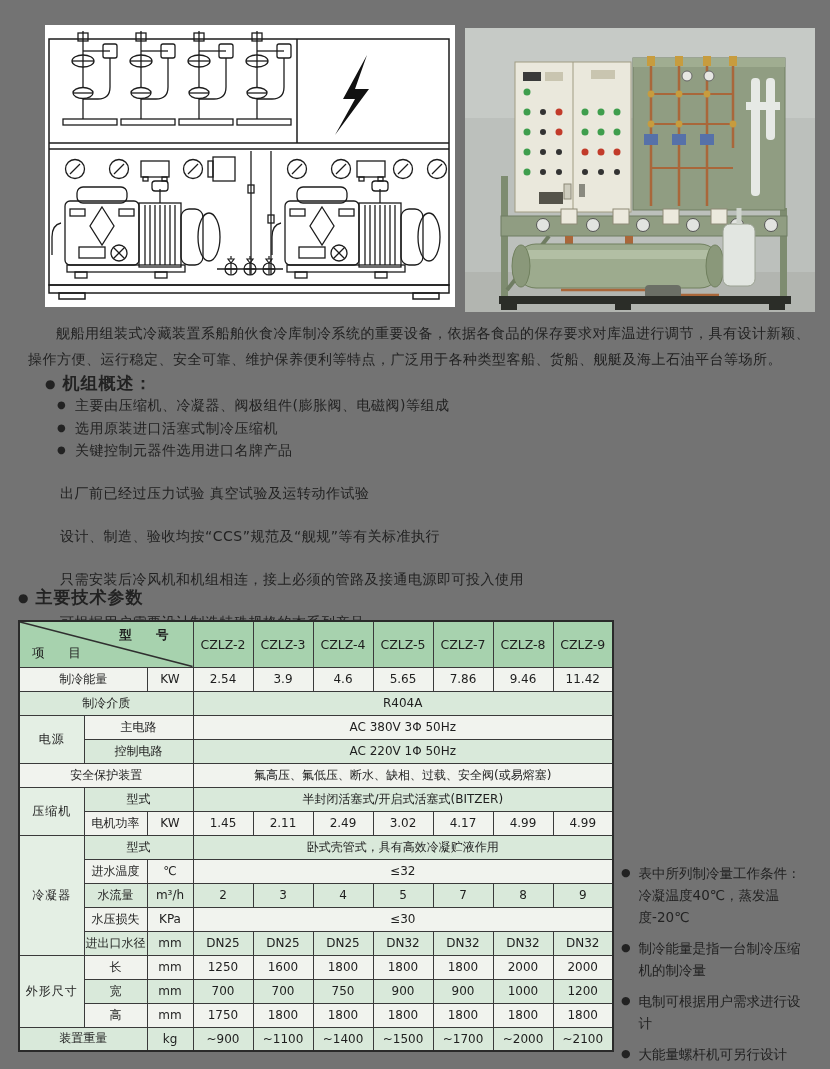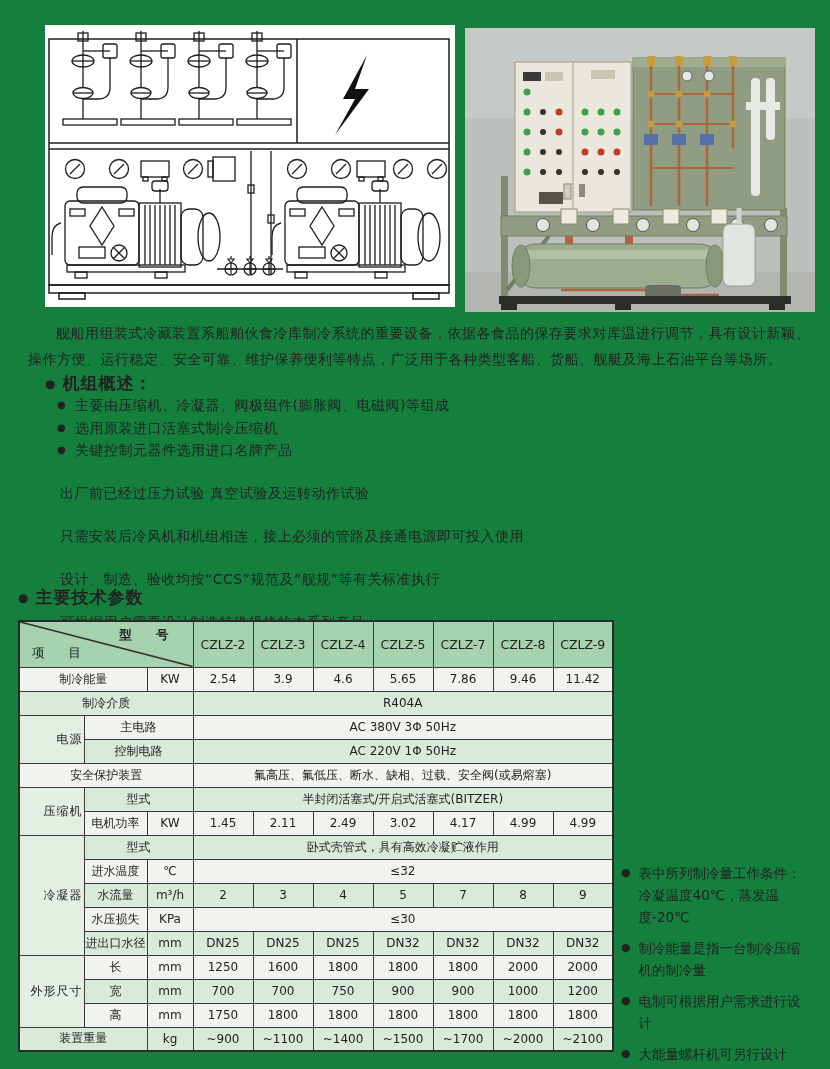--- a/index.html
+++ b/index.html
@@ -1,17 +1,17 @@
 <!DOCTYPE html>
 <html><head>
 <meta charset="utf-8">
 <style>
   * { margin:0; padding:0; box-sizing:border-box; }
   body { background:#e8e8e6; font-family:"DejaVu Sans", sans-serif; }
-  .page { position:relative; width:830px; height:1069px; background:#15803d; color:#222; overflow:hidden; }
+  .page { position:relative; width:830px; height:1069px; background:#737373; color:#222; overflow:hidden; }
 
   .diagram { position:absolute; left:45px; top:25px; width:410px; height:282px; background:#ffffff; }
   .photo   { position:absolute; left:465px; top:28px; width:350px; height:284px; }
 
   .intro { position:absolute; left:28px; top:320px; width:792px; font-size:14px; line-height:26px;
            text-indent:2em; letter-spacing:0.5px; }
 
   .sec-head { position:absolute; font-size:17px; font-weight:bold; letter-spacing:1px; display:flex; align-items:center; }
   .sec-head .dot { font-size:12px; margin-right:6px; }
   .overview-head { left:45px; top:372px; }
@@ -26,21 +26,21 @@
 
   table.spec { position:absolute; left:18px; top:620px; border-collapse:collapse; table-layout:fixed;
                font-size:12px; color:#1e1e1e; }
   table.spec td, table.spec th { border:1px solid #3a3a3a; text-align:center; padding:0 1px;
                overflow:hidden; white-space:nowrap; font-weight:normal; }
   table.spec { border:2px solid #2a2a2a; }
   table.spec thead th { background:#a7d2ae; height:46px; font-size:12.5px; }
   table.spec tbody tr { height:24px; }
   table.spec tbody tr:nth-child(odd)  td { background:#f1f3ee; }
   table.spec tbody tr:nth-child(even) td { background:#d9e9da; }
-  table.spec tbody td.group { background:#e4efe4 !important; letter-spacing:1px;text-align:right; }
+  table.spec tbody td.group { background:#e4efe4 !important; letter-spacing:1px; }
   th.corner { position:relative; padding:0; }
   th.corner svg { position:absolute; inset:0; width:100%; height:100%; }
   th.corner .c-top { position:absolute; top:5px; right:14px; letter-spacing:10px;font-weight:bold; }
   th.corner .c-bot { position:absolute; bottom:5px; left:12px; letter-spacing:10px; }
 
   .notes { position:absolute; left:621px; top:862px; width:190px; font-size:13.5px; }
   .notes .note { display:flex; margin-bottom:9px; line-height:22px; }
   .notes .note .b { font-size:11px; margin-right:8px; line-height:22px; }
 </style>
 </head>
@@ -274,22 +274,22 @@
     <span>机组概述：</span>
   </div>
   <div class="overview-body">
     <ul id="overview-bullets">
         <li><span class="b">●</span><span>主要由压缩机、冷凝器、阀极组件(膨胀阀、电磁阀)等组成</span></li>
         <li><span class="b">●</span><span>选用原装进口活塞式制冷压缩机</span></li>
         <li><span class="b">●</span><span>关键控制元器件选用进口名牌产品</span></li>
       </ul>
     <div id="overview-lines">
         <div class="cont-line indent">出厂前已经过压力试验 真空试验及运转动作试验</div>
+        <div class="cont-line indent">设计、制造、验收均按“CCS”规范及“舰规”等有关标准执行</div>
         <div class="cont-line indent">只需安装后冷风机和机组相连，接上必须的管路及接通电源即可投入使用</div>
-        <div class="cont-line indent">设计、制造、验收均按“CCS”规范及“舰规”等有关标准执行</div>
         <div class="cont-line indent">可根据用户需要设计制造特殊规格的本系列产品</div>
       </div>
   </div>
 
   <div class="sec-head params-head">
     <span class="dot">●</span>
     <span>主要技术参数</span>
   </div>
 
   <table class="spec" id="spec-table">

